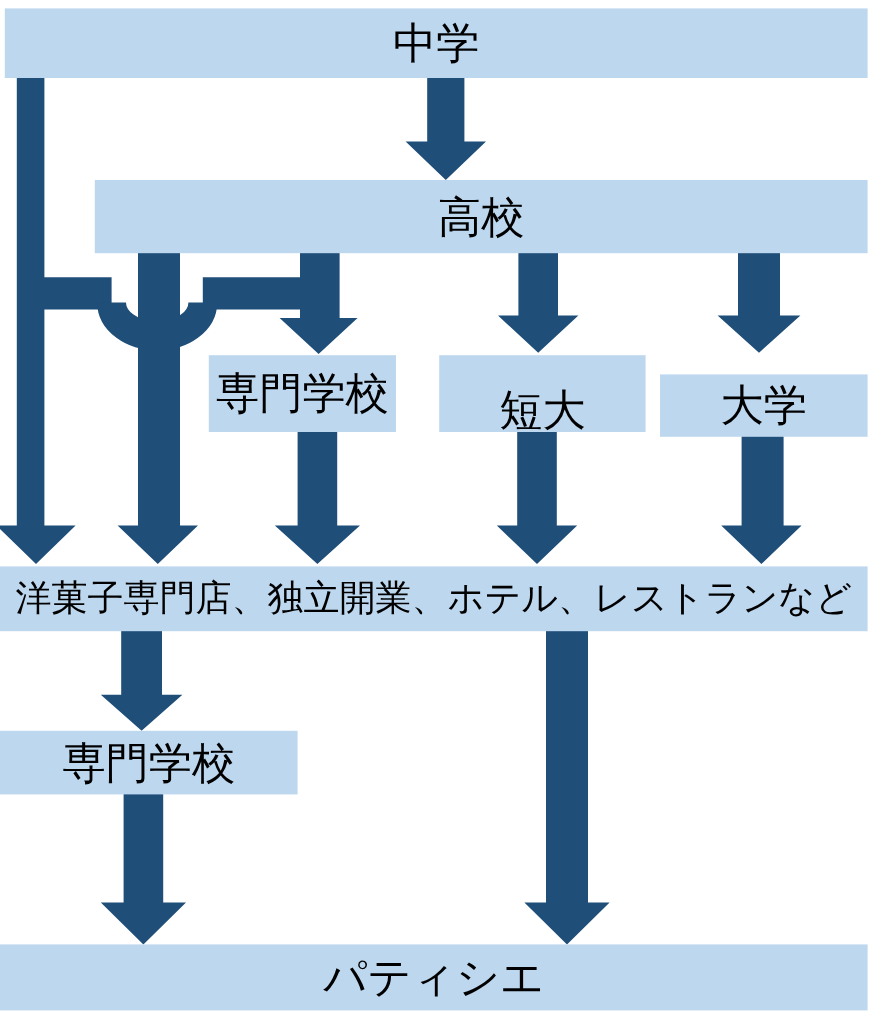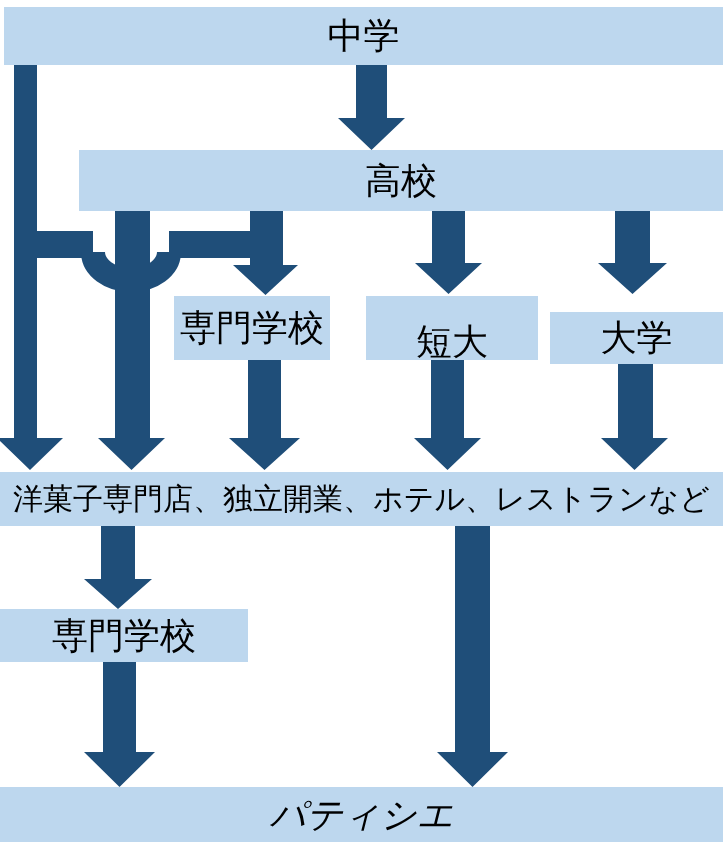--- a/index.html
+++ b/index.html
@@ -21,21 +21,21 @@
   }
   .node .lbl{display:block;}
   
   .n-chugaku   {left:4px;   top:7px;   width:719px; height:58px;}
   .n-koko      {left:79px;  top:150px; width:644px; height:61px;}
   .n-senmon    {left:174px; top:296px; width:156px; height:64px;}
   .n-tandai    {left:366px; top:296px; width:172px; height:64px;align-items:flex-end;}
   .n-daigaku   {left:550px; top:312px; width:173px; height:52px;}
   .n-employ    {left:0px;   top:472px; width:723px; height:54px; font-size:30px;}
   .n-dokuritsu {left:0px;   top:609px; width:248px; height:53px;}
-  .n-patissier {left:0px;   top:787px; width:723px; height:55px;font-style:italic;}
+  .n-patissier {left:0px;   top:787px; width:723px; height:55px;}
 </style>
 </head>
 <body>
 
 <div class="stage">
 
   <svg class="arrow-layer" width="727" height="857" viewBox="0 0 727 857" xmlns="http://www.w3.org/2000/svg">
 
     <path d="M356 60 H387 V118 H405 L371.5 150 L338 118 H356 Z"></path>
 

